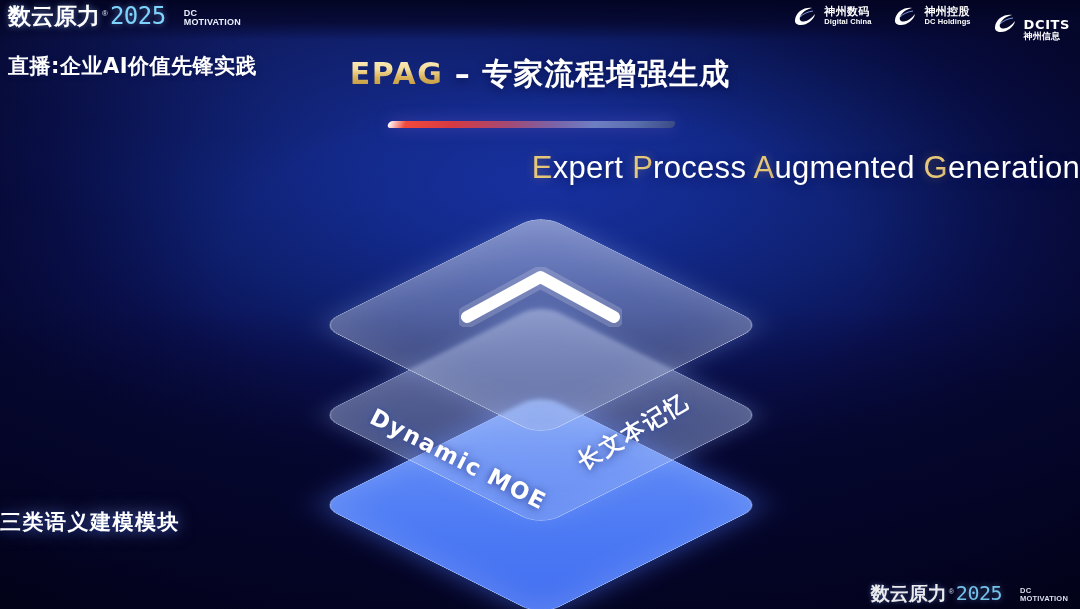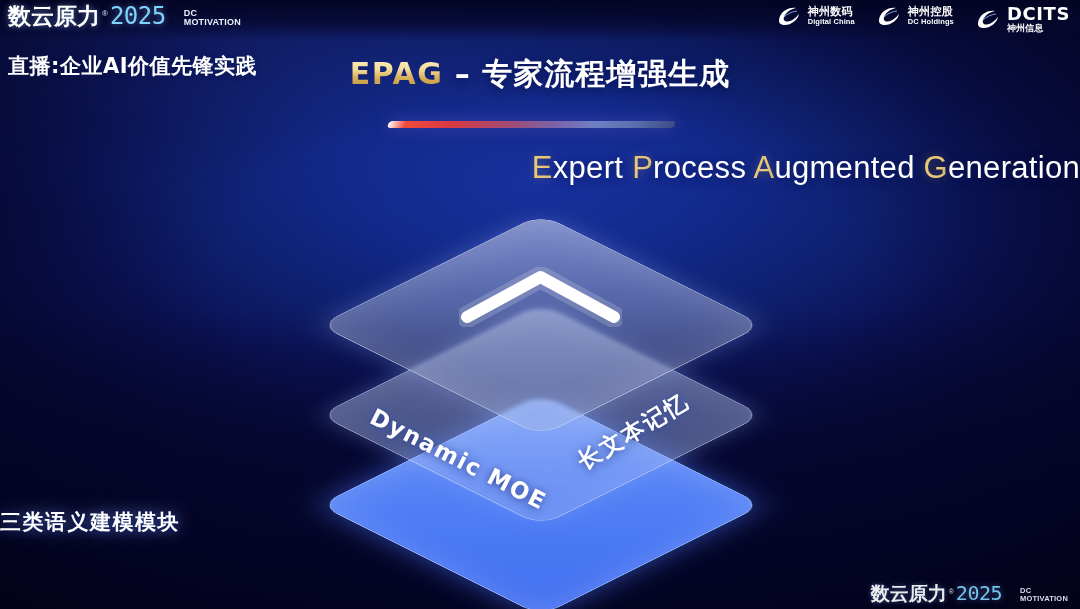--- a/index.html
+++ b/index.html
@@ -72,21 +72,21 @@
   .brands{
     position:absolute;right:10px;top:5px;
     display:flex;align-items:flex-start;gap:22px;
   }
   .brand{display:flex;align-items:center;gap:5px;}
   .brand .swirl{width:26px;height:22px;flex:none;}
   .brand .btxt{display:flex;flex-direction:column;line-height:1.05;}
   .brand .bcn{font-size:11px;font-weight:700;color:#ffffff;letter-spacing:.3px;
     font-family:"DejaVu Sans","Liberation Sans",sans-serif;}
   .brand .ben{font-size:7.5px;font-weight:700;color:#ffffff;letter-spacing:.1px;}
-  .brand.dcits .bcn{font-size:18px;letter-spacing:.6px;}
+  .brand.dcits .bcn{font-size:13px;letter-spacing:.6px;margin-top:13px;}
   .brand.dcits .ben{font-size:9px;}
 
   
   .epag-title{
     position:absolute;left:0;right:0;top:54px;
     text-align:center;
     font-size:30px;font-weight:700;letter-spacing:1px;
     white-space:nowrap;
     font-family:"DejaVu Sans","Liberation Sans",sans-serif;
   }

